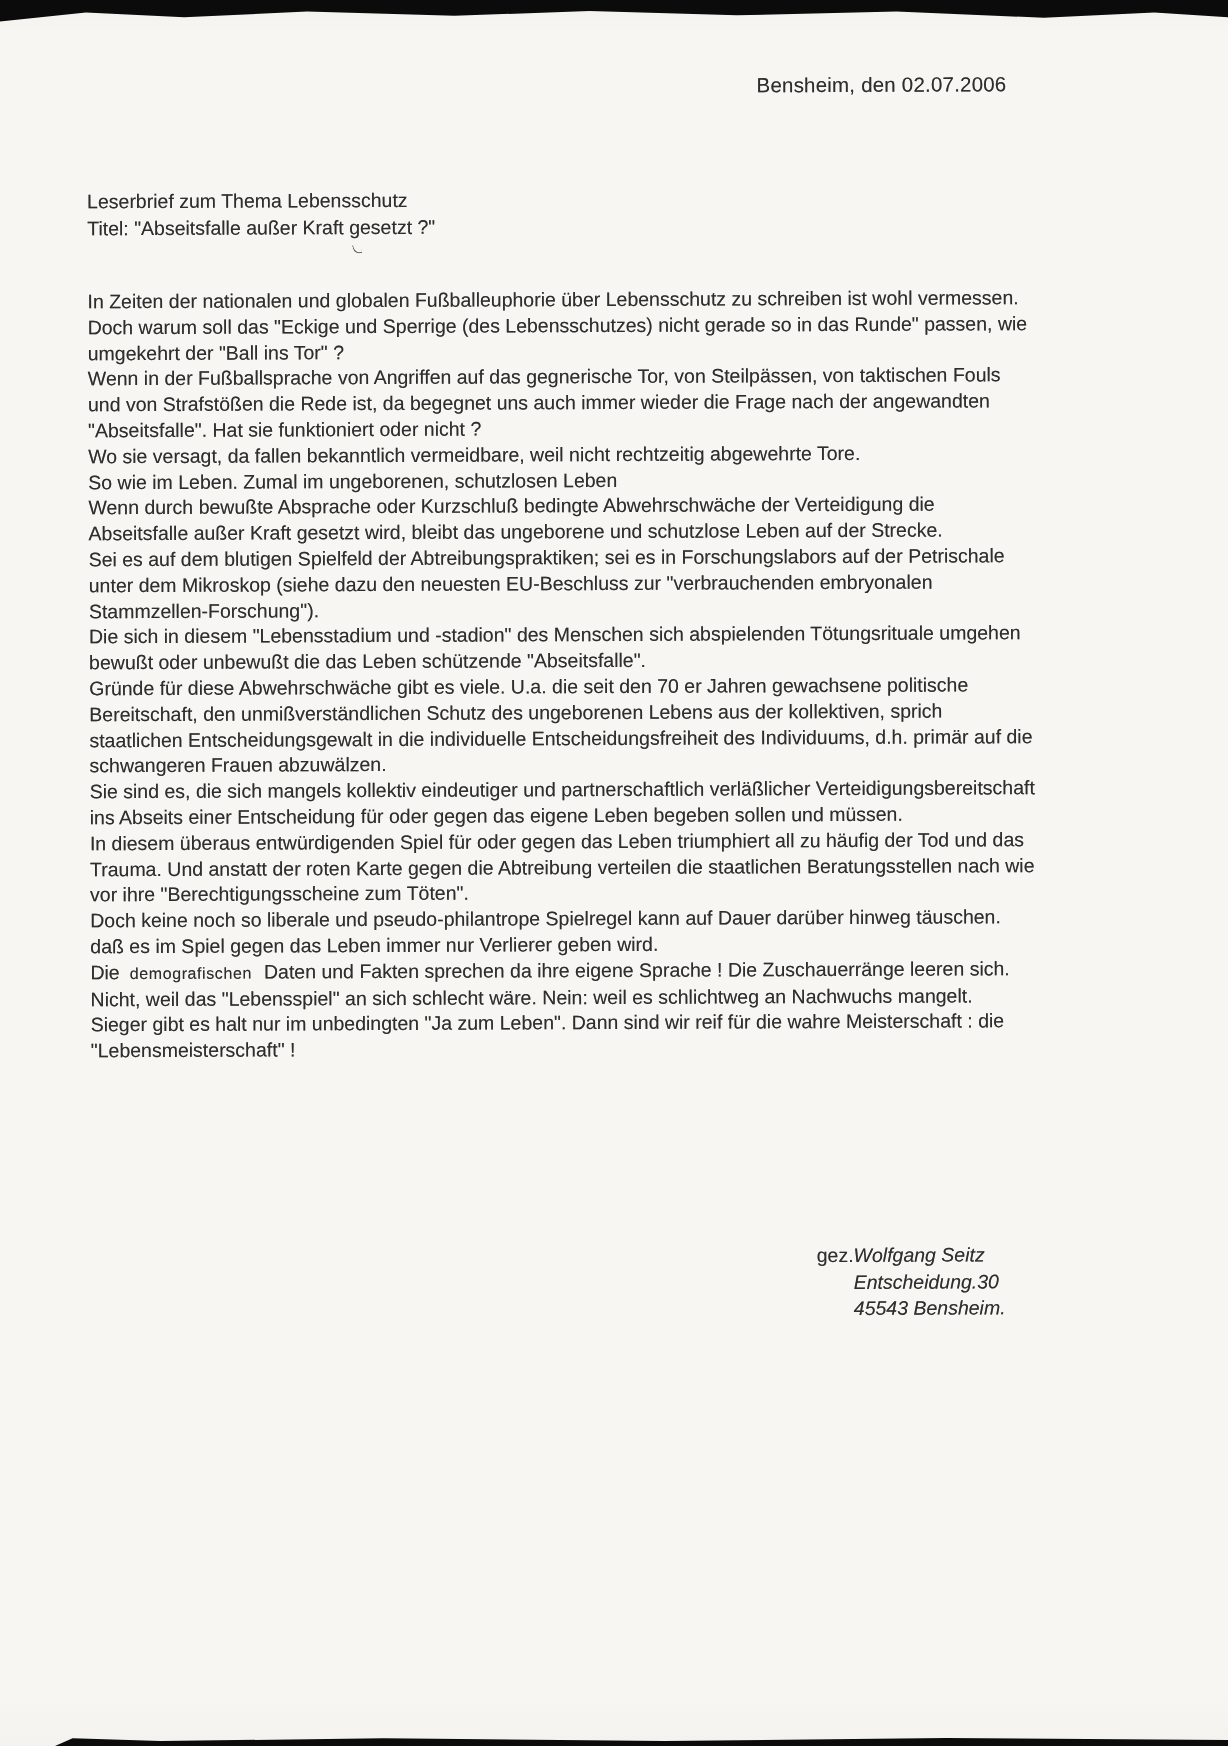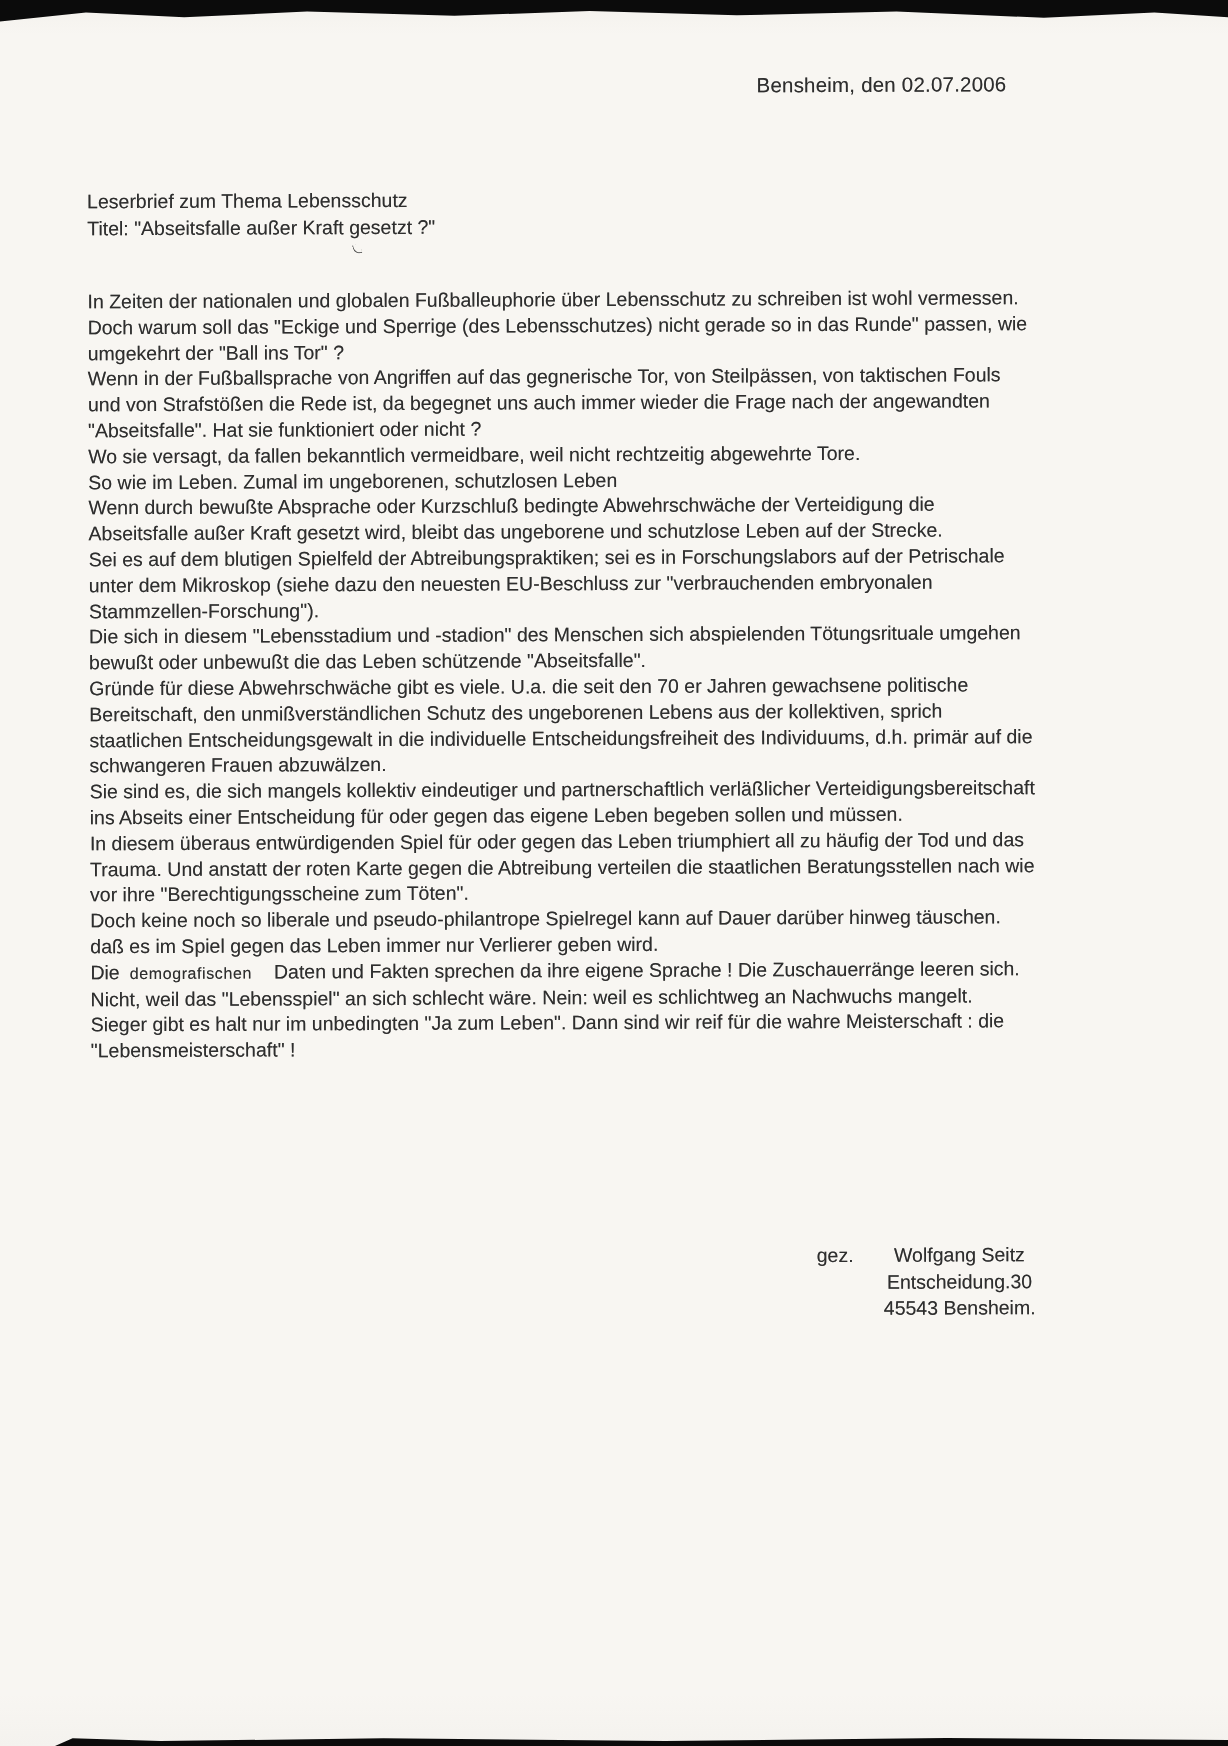--- a/index.html
+++ b/index.html
@@ -44,28 +44,28 @@
     border-bottom-left-radius: 7px;
     transform: rotate(-18deg);
   }
   .letter-body {
     position: absolute; top: 287px; left: 90px; width: 948px;
     font-size: 19.5px; line-height: 25.8px;
   }
   .letter-body p { margin: 0; }
   .inserted-word {
     font-size: 16px; letter-spacing: 0.6px;
-    margin: 0 22px 0 10px;
+    margin: 0 12px 0 10px;
   }
   .signature-block {
     position: absolute; top: 1243px; left: 815px;
     font-size: 19.5px; line-height: 26.5px;
-    display: flex; gap: 30px; align-items: flex-start;
+    display: flex; align-items: flex-start;
   }
-  .signature-col { text-align: center; }
+  .signature-col { text-align: left; font-style: italic; }
 </style>
 </head>
 <body>
 
 <div>
 
   <div class="scan-bar-top"></div>
 
   <div class="content">
 

